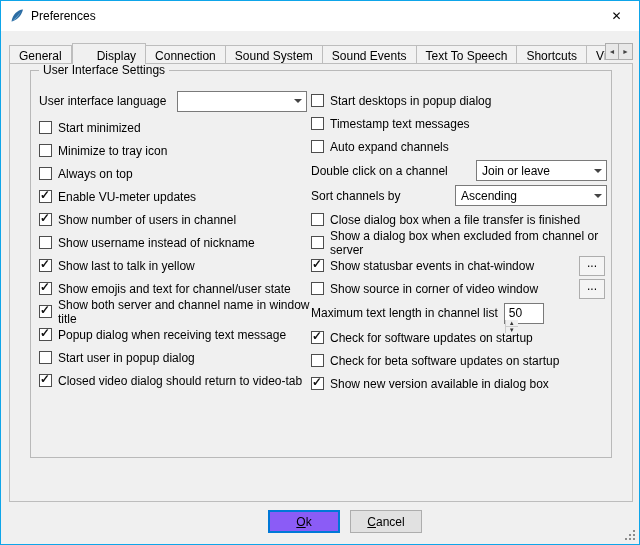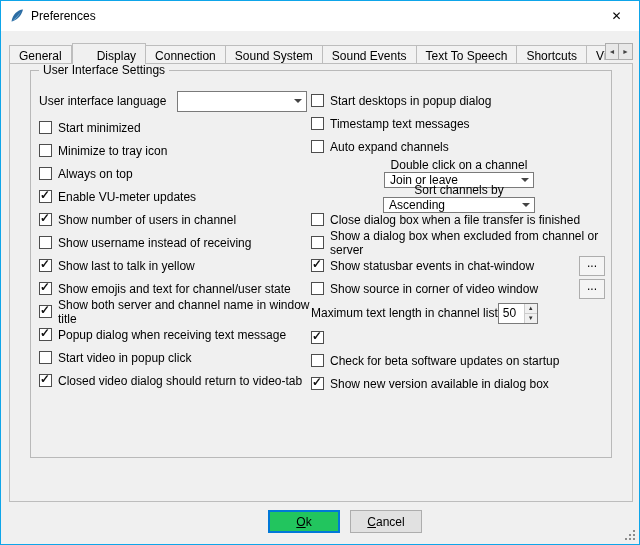--- a/index.html
+++ b/index.html
@@ -72,21 +72,21 @@
   .legend {
     position: absolute; top: -8px; left: 8px;
     background: #f0f0f0; padding: 0 4px;
   }
   .cols { display: flex; padding: 18px 4px 0 8px; }
   .col-left { width: 272px; flex: 0 0 auto; }
   .col-right { flex: 1; }
   .row { display: flex; align-items: center; height: 23px; }
   .lang-row { height: 24px; margin-bottom: 3px; }
   .lang-row .lbl { width: 138px; }
-  .combo-row { height: 25px; flex-direction: column; }
+  .combo-row { height: 25px; }
   
   .combo {
     display: flex; align-items: center;
     border: 1px solid #7a7a7a; background: #fff; height: 21px;
   }
   .combo-value { flex: 1; padding-left: 5px; overflow: hidden; white-space: nowrap; }
   .combo-arrow-box { width: 17px; display: flex; align-items: center; justify-content: center; }
   .combo-arrow { width: 0; height: 0; border: 4px solid transparent; border-top: 4px solid #444; margin-top: 4px; }
   .cb {
     width: 13px; height: 13px; background: #fff;
@@ -100,21 +100,21 @@
   .cb.checked .cb-glyph { display: block; }
   .more-btn {
     margin-left: auto; margin-right: 2px;
     width: 26px; height: 20px;
     background: #f4f4f4; border: 1px solid #adadad;
     display: flex; align-items: center; justify-content: center;
     line-height: 8px; padding-bottom: 6px;
   }
   .spin {
     display: flex; width: 40px; height: 21px;
-    border: 1px solid #7a7a7a; background: #fff; 
+    border: 1px solid #7a7a7a; background: #fff; margin-left: 6px; flex-direction: column;
   }
   .spin-value { flex: 1; padding: 2px 0 0 4px; }
   .spin-btns { width: 13px; display: flex; flex-direction: column; border-left: 1px solid #ccc; }
   .spin-btns span {
     flex: 1; font-size: 6px; color: #333; background: #f0f0f0;
     display: flex; align-items: center; justify-content: center;
   }
   .spin-btns span:first-child { border-bottom: 1px solid #ccc; }
   
   .buttons {
@@ -122,21 +122,21 @@
     display: flex; justify-content: center; gap: 10px;
   }
   .btn {
     width: 72px; height: 23px; background: #e1e1e1;
     border: 1px solid #adadad;
     display: flex; align-items: center; justify-content: center;
   }
   .btn.default {
     border: 1px solid #0078d7;
     box-shadow: inset 0 0 0 1px #0078d7;
-    background: #22c55e;
+    background: #8b5cf6;
     text-align: right;
   }
   .btn-label { display: block; }
   .btn-label::first-letter { text-decoration: underline; }
   .resize-grip { position: absolute; right: 3px; bottom: 3px; }
 </style>
 </head>
 <body>
 
 <div class="window">
@@ -202,21 +202,21 @@
             <span>Enable VU-meter updates</span>
           </div>
           <div class="row">
             <span class="cb checked">
                 <span class="cb-glyph">✓</span>
               </span>
             <span>Show number of users in channel</span>
           </div>
           <div class="row">
             <span class="cb"></span>
-            <span>Show username instead of receiving</span>
+            <span>Show username instead of nickname</span>
           </div>
           <div class="row">
             <span class="cb checked">
                 <span class="cb-glyph">✓</span>
               </span>
             <span>Show last to talk in yellow</span>
           </div>
           <div class="row">
             <span class="cb checked">
                 <span class="cb-glyph">✓</span>
@@ -230,21 +230,21 @@
             <span>Show both server and channel name in window title</span>
           </div>
           <div class="row">
             <span class="cb checked">
                 <span class="cb-glyph">✓</span>
               </span>
             <span>Popup dialog when receiving text message</span>
           </div>
           <div class="row">
             <span class="cb"></span>
-            <span>Start video in popup click</span>
+            <span>Start user in popup dialog</span>
           </div>
           <div class="row">
             <span class="cb checked">
                 <span class="cb-glyph">✓</span>
               </span>
             <span>Closed video dialog should return to video-tab</span>
           </div>
 
         </div>
 
@@ -258,21 +258,21 @@
             <span class="cb"></span>
             <span>Timestamp text messages</span>
           </div>
           <div class="row">
             <span class="cb"></span>
             <span>Auto expand channels</span>
           </div>
 
           <div class="row combo-row">
             <span style="flex:1">Double click on a channel</span>
-            <div class="combo" style="width:150px;">
+            <div class="combo" style="width:131px;">
               <span class="combo-value">Join or leave</span>
               <span class="combo-arrow-box">
                   <span class="combo-arrow"></span>
                 </span>
             </div>
           </div>
           <div class="row combo-row">
             <span style="flex:1">Sort channels by</span>
             <div class="combo" style="width:152px;">
               <span class="combo-value">Ascending</span>
@@ -312,20 +312,21 @@
                 <span>▲</span>
                 <span>▼</span>
               </span>
             </div>
           </div>
 
           <div class="row">
             <span class="cb checked">
                 <span class="cb-glyph">✓</span>
               </span>
+            <span>Check for software updates on startup</span>
           </div>
           <div class="row">
             <span class="cb"></span>
             <span>Check for beta software updates on startup</span>
           </div>
           <div class="row">
             <span class="cb checked">
                 <span class="cb-glyph">✓</span>
               </span>
             <span>Show new version available in dialog box</span>

